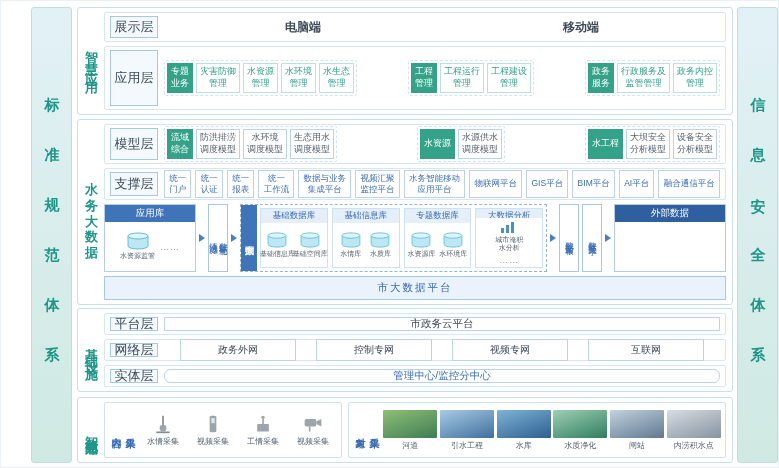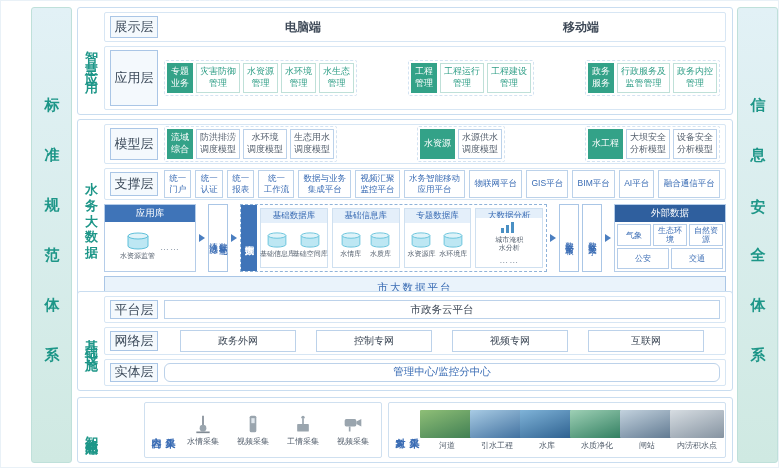--- a/index.html
+++ b/index.html
@@ -15,21 +15,21 @@
           display: flex; align-items: center; justify-content: center;
           color: #1d9688; font-weight: bold; font-size: 15px; }
   .vbar.left { left: 30px; }
   .vbar.right { left: 736px; }
   .vbar span { letter-spacing: 50px; }
 
   
   .section { position: absolute; left: 76px; width: 656px; border: 1px solid #c9ddf0; border-radius: 3px; background: #fff; display: flex; }
   .s1 { top: 6px;   height: 108px; }
   .s2 { top: 118px; height: 186px; }
-  .s3 { top: 290px; height: 100px; }
+  .s3 { top: 307px; height: 84px; }
   .s4 { top: 396px; height: 66px; }
 
   .sec-label { width: 26px; flex: none; display: flex; align-items: center; justify-content: center;
                color: #1d9688; font-weight: bold; font-size: 13px; }
   .ls-a { letter-spacing: 10px; } .ls-b { letter-spacing: 16px; } .ls-c { letter-spacing: 6px; } .ls-d { letter-spacing: 2px; }
 
   .sec-body { flex: 1; min-width: 0; padding: 4px 6px 4px 0; display: flex; flex-direction: column; gap: 4px; }
 
   .row-box { border: 1px solid #d7e6f4; border-radius: 2px; display: flex; align-items: center; gap: 6px; padding: 3px 5px; min-height: 0; }
   .grow { flex: 1; justify-content: flex-end; }
@@ -102,21 +102,21 @@
                  display: flex; align-items: center; justify-content: center; font-weight: bold; }
   .sense-item { flex: 1; display: flex; flex-direction: column; align-items: center; justify-content: center; gap: 2px; min-width: 0; }
   .sense-item .cap { font-size: 8px; color: #55606e; white-space: nowrap; }
   .photo { width: 54px; height: 28px; border-radius: 1px; }
   .p0 { background: linear-gradient(160deg, #8fbf77, #3e7d52); }
   .p1 { background: linear-gradient(160deg, #a8cbe4, #3f6f9e); }
   .p2 { background: linear-gradient(160deg, #7fb3d8, #2c5f8e); }
   .p3 { background: linear-gradient(160deg, #9ed0b5, #2f7d5f); }
   .p4 { background: linear-gradient(160deg, #c3d2de, #5f7890); }
   .p5 { background: linear-gradient(160deg, #d7dde2, #8593a1); }
-  .content-box { width: 238px; flex: none; margin-left: 40px; }
+  .content-box { width: 238px; flex: none; }
   .objects-box { flex: 1; min-width: 0; }
 </style>
 </head>
 <body>
 
 <div class="root">
 
   <div class="vbar left">
     <span class="vtext">标准规范体系</span>
   </div>
@@ -327,31 +327,20 @@
 
         <div class="arr"></div>
 
         <div class="vbox vtext">数据安全审核</div>
         <div class="vbox vtext">数据交换共享</div>
 
         <div class="arr"></div>
 
         <div class="ext">
           <div class="ext-title">外部数据</div>
-          <div class="ext-body">
-            <div class="ext-row">
-              <div class="ext-cell">气象</div>
-              <div class="ext-cell">生态环境</div>
-              <div class="ext-cell">自然资源</div>
-            </div>
-            <div class="ext-row">
-              <div class="ext-cell">公安</div>
-              <div class="ext-cell">交通</div>
-            </div>
-          </div>
         </div>
       </div>
 
       <div class="bar">市大数据平台</div>
     </div>
   </div>
 
   <div class="section s3">
     <div class="sec-label vtext ls-c">基础设施</div>
     <div class="sec-body">

